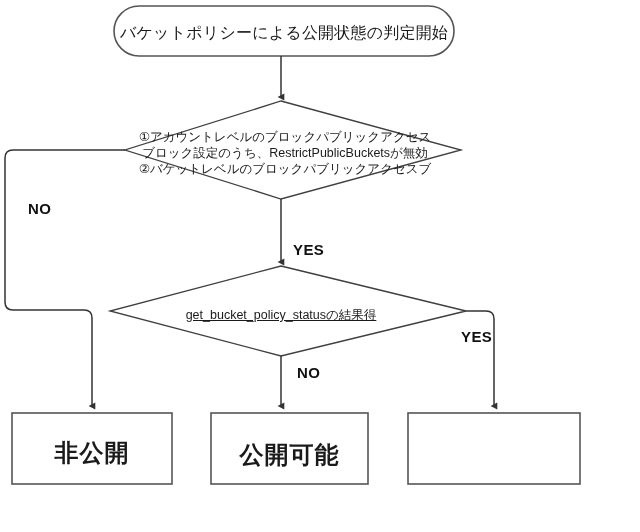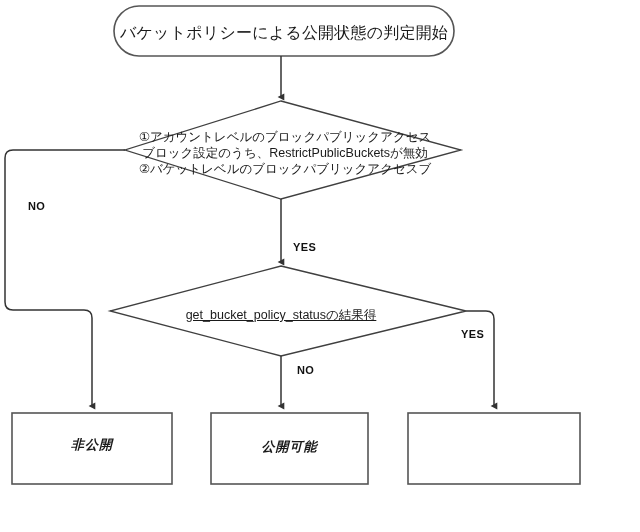--- a/index.html
+++ b/index.html
@@ -32,28 +32,27 @@
   }
   .start-text {
     font-size: 16px;
     letter-spacing: 0.2px;
   }
   .diamond-text {
     font-size: 12.5px;
     letter-spacing: 0px;
   }
   .result-text {
-    font-size: 13px;
+    font-size: 24px;
     font-weight: bold;
     letter-spacing: 1px;
-    font-style: italic;
   }
   .edge-label {
     position: absolute;
-    font-size: 11px;
+    font-size: 15px;
     font-weight: bold;
     color: #111111;
     letter-spacing: 0.4px;
     white-space: pre;
   }
 </style>
 </head>
 <body>
 
 <div id="canvas">

